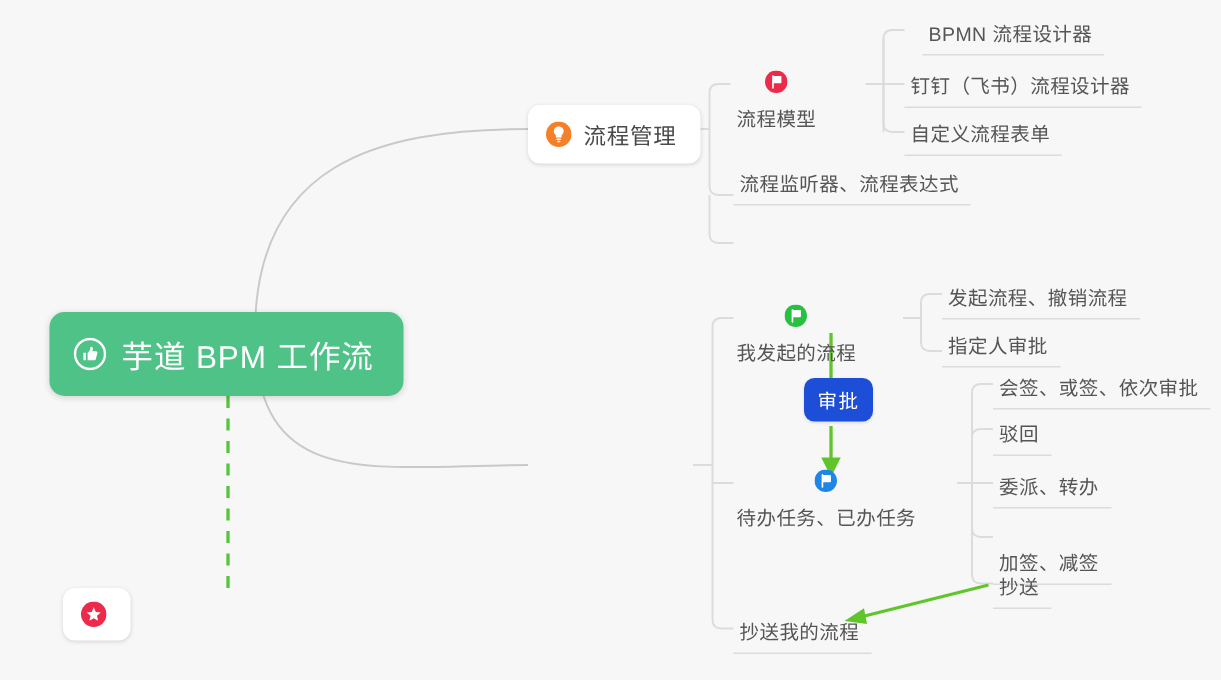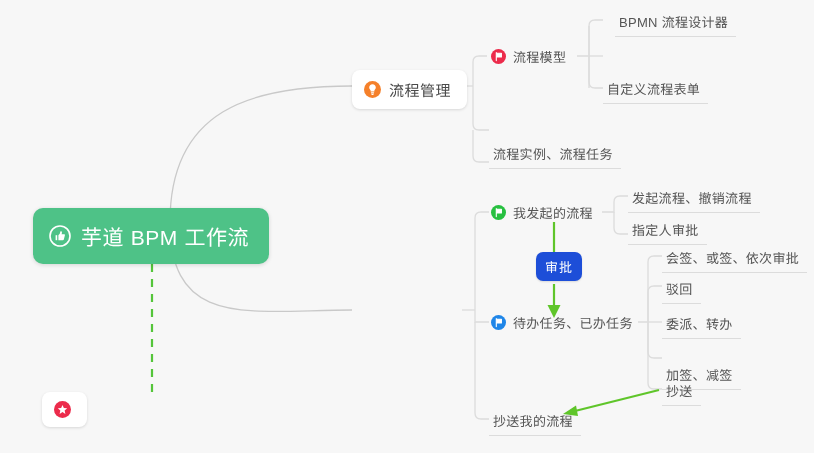--- a/index.html
+++ b/index.html
@@ -41,21 +41,21 @@
 
   
   .leaf{
     padding:4px 8px 5px 4px;
     border-bottom:1px solid #dcdcdc;
     background:transparent;
   }
   .leaf .label{font-size:13px;color:#555555;letter-spacing:.3px;}
 
   
-  .leaf.ic{gap:7px;padding-left:2px;}
+  .leaf.ic{gap:7px;padding-left:2px;flex-direction:column;}
 
   
   .ico{flex:0 0 auto;display:inline-flex;align-items:center;justify-content:center;}
   .ico svg{display:block;}
 
   
   #approval-badge{
     left:536px;top:252px;
     background:#1d4ed8;
     border-radius:7px;
@@ -157,26 +157,29 @@
         <circle cx="7.5" cy="7.5" r="7.5" fill="#ec2b4b"></circle>
         <path d="M5.3 3.6 L5.3 11.6 M5.3 4.2 L10.4 4.2 L10.4 8.0 L5.3 8.0 Z" fill="#ffffff" stroke="#ffffff" stroke-width="1.1" stroke-linecap="round" stroke-linejoin="round"></path>
       </svg>
     </span>
     <span class="label">流程模型</span>
   </div>
 
   <div class="node leaf" style="left:603px;top:8px;margin-left:12px;">
     <span class="label">BPMN 流程设计器</span>
   </div>
+  <div class="node leaf" style="left:603px;top:43px;">
+    <span class="label">钉钉（飞书）流程设计器</span>
+  </div>
   <div class="node leaf" style="left:603px;top:75px;">
     <span class="label">自定义流程表单</span>
   </div>
 
-  <div class="node leaf" style="left:489px;top:140px;">
-    <span class="label">流程实例、流程任务</span>
+  <div class="node leaf" style="left:489px;top:108px;">
+    <span class="label">流程监听器、流程表达式</span>
   </div>
 
 
   <div class="node leaf ic" style="left:489px;top:199px;border-bottom:none;">
     <span class="ico">
       <svg width="15" height="15" viewBox="0 0 15 15">
         <circle cx="7.5" cy="7.5" r="7.5" fill="#27c040"></circle>
         <path d="M5.3 3.6 L5.3 11.6 M5.3 4.2 L10.4 4.2 L10.4 8.0 L5.3 8.0 Z" fill="#ffffff" stroke="#ffffff" stroke-width="1.1" stroke-linecap="round" stroke-linejoin="round"></path>
       </svg>
     </span>

